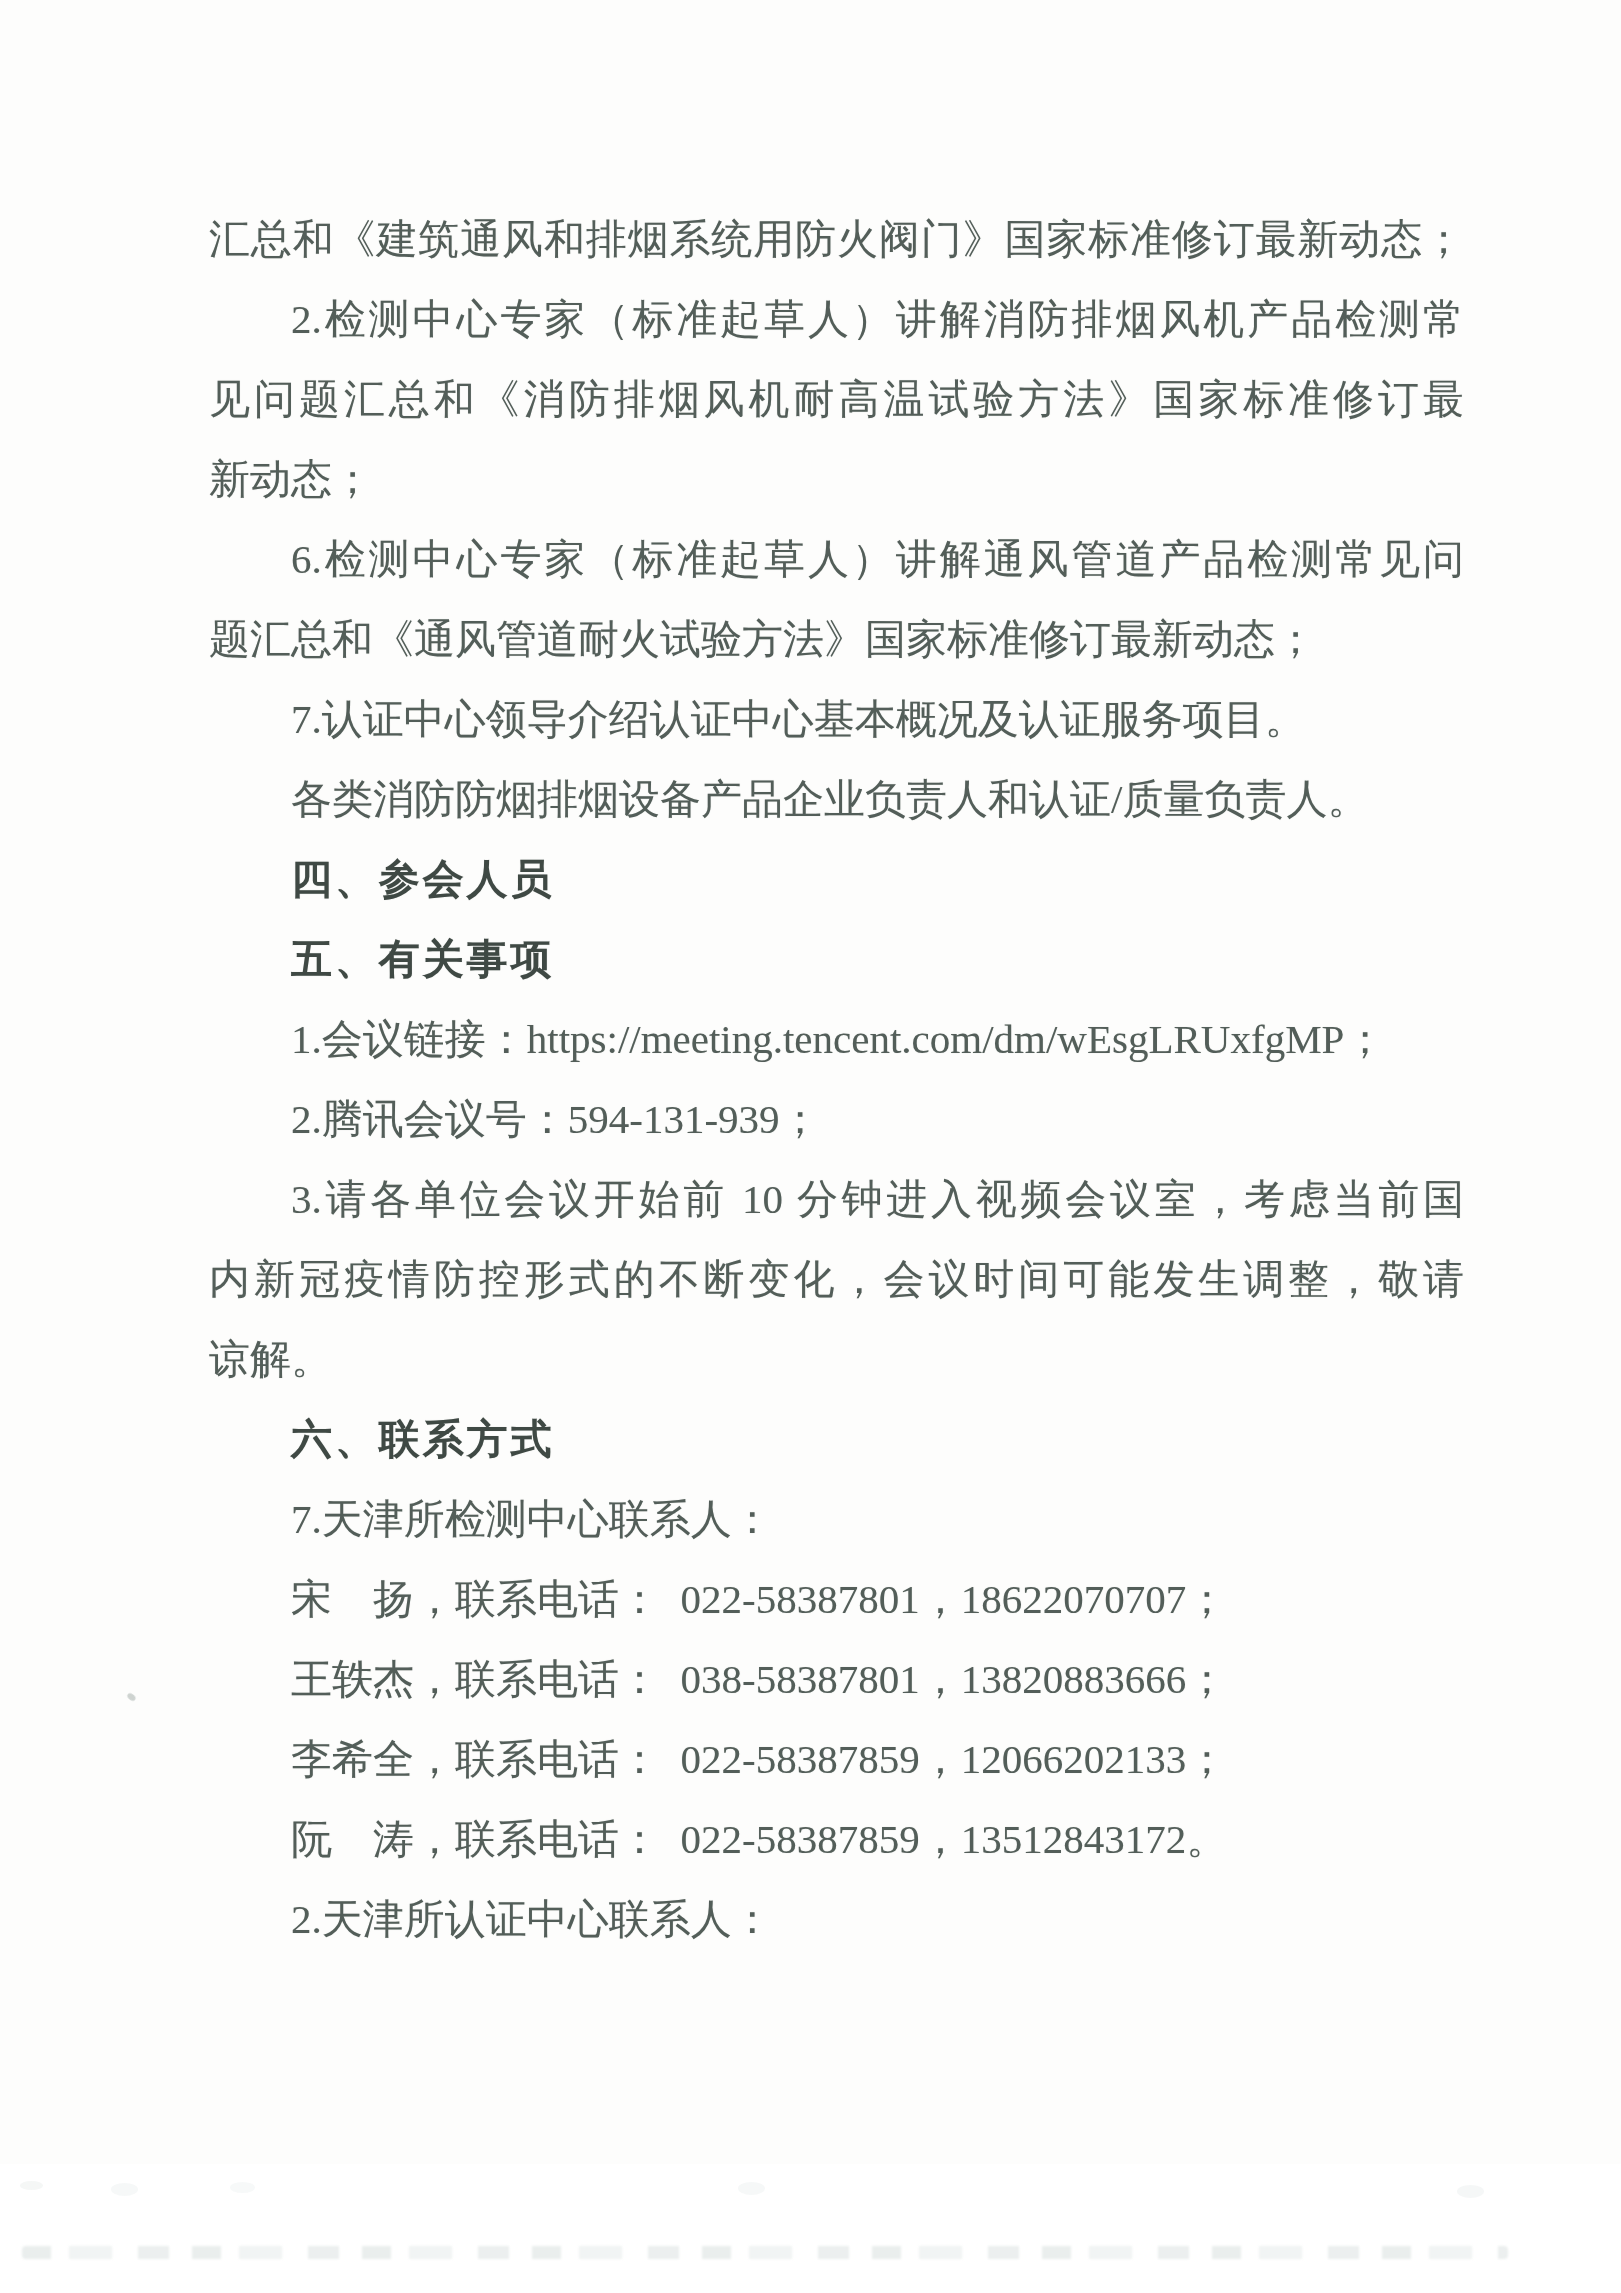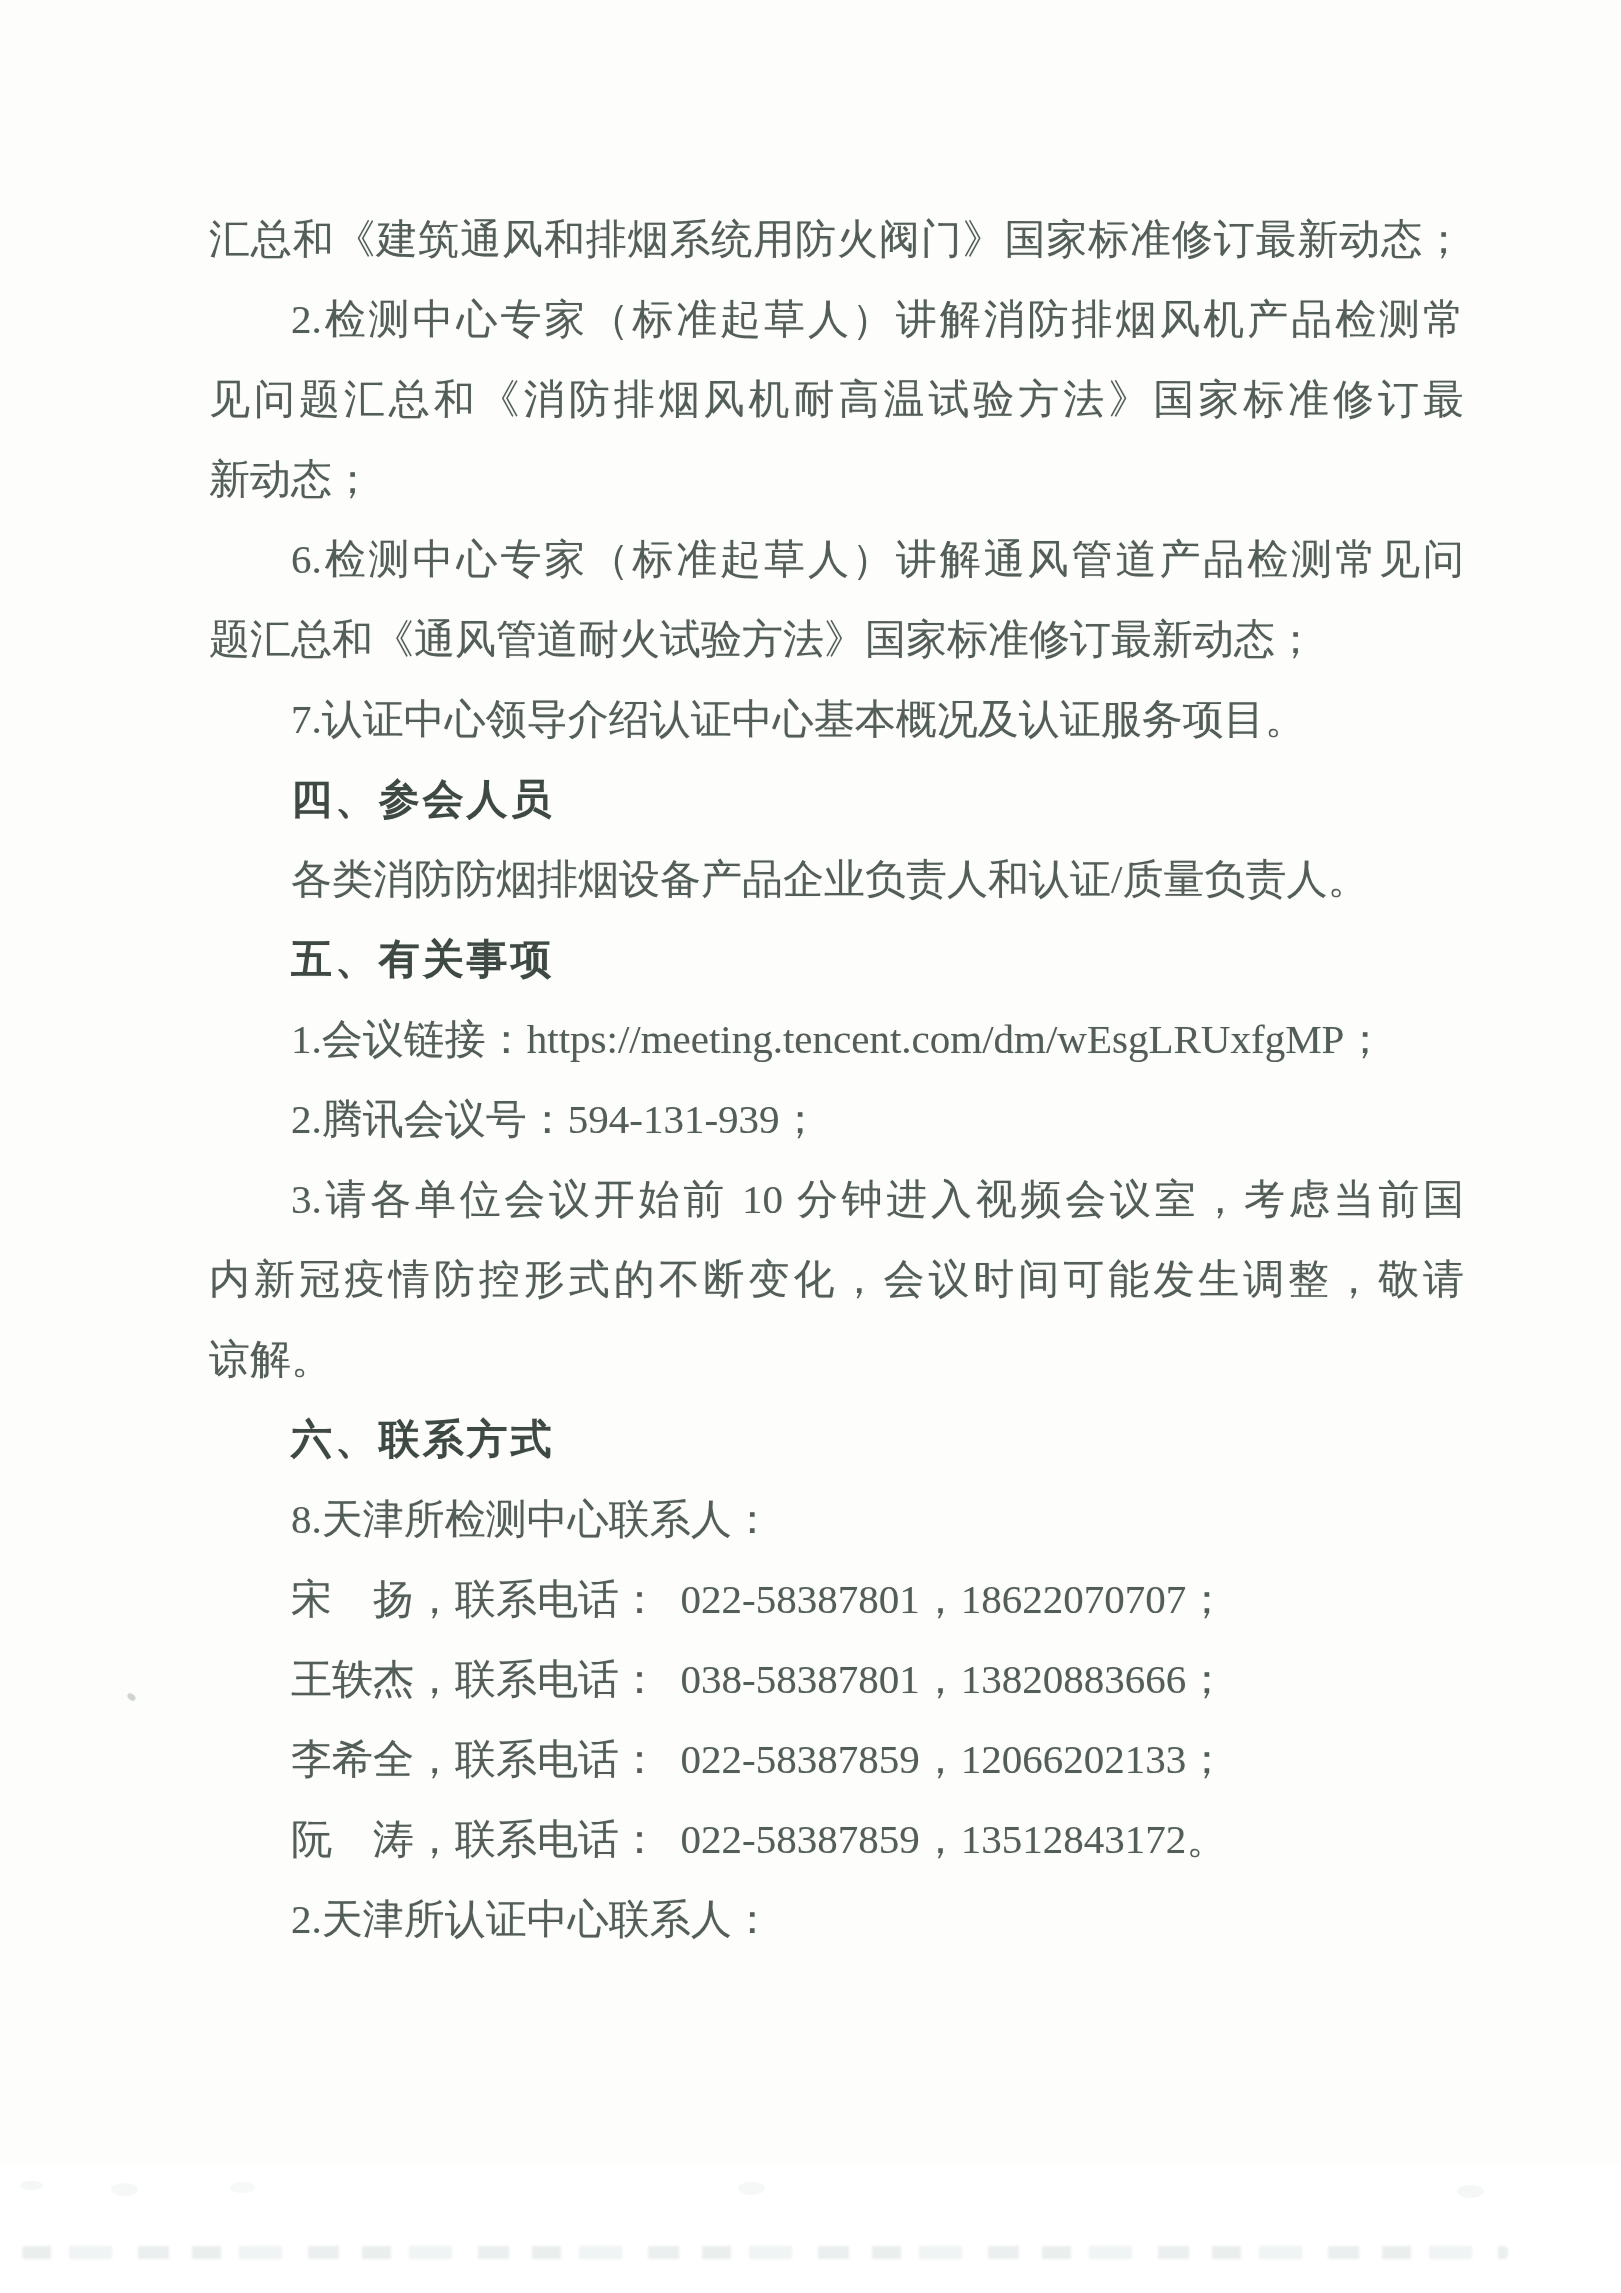--- a/index.html
+++ b/index.html
@@ -87,30 +87,30 @@
 
 <div class="page">
   <div class="textblock" id="textblock">
       <div class="line justify">汇总和《建筑通风和排烟系统用防火阀门》国家标准修订最新动态；</div>
       <div class="line indent justify">2.检测中心专家（标准起草人）讲解消防排烟风机产品检测常</div>
       <div class="line justify">见问题汇总和《消防排烟风机耐高温试验方法》国家标准修订最</div>
       <div class="line">新动态；</div>
       <div class="line indent justify">6.检测中心专家（标准起草人）讲解通风管道产品检测常见问</div>
       <div class="line">题汇总和《通风管道耐火试验方法》国家标准修订最新动态；</div>
       <div class="line indent">7.认证中心领导介绍认证中心基本概况及认证服务项目。</div>
+      <div class="line indent">各类消防防烟排烟设备产品企业负责人和认证/质量负责人。</div>
       <div class="line heading indent">四、参会人员</div>
-      <div class="line indent">各类消防防烟排烟设备产品企业负责人和认证/质量负责人。</div>
       <div class="line heading indent">五、有关事项</div>
       <div class="line indent">1.会议链接：https://meeting.tencent.com/dm/wEsgLRUxfgMP；</div>
       <div class="line indent">2.腾讯会议号：594-131-939；</div>
       <div class="line indent justify">3.请各单位会议开始前 10 分钟进入视频会议室，考虑当前国</div>
       <div class="line justify">内新冠疫情防控形式的不断变化，会议时间可能发生调整，敬请</div>
       <div class="line">谅解。</div>
       <div class="line heading indent">六、联系方式</div>
-      <div class="line indent">8.天津所检测中心联系人：</div>
+      <div class="line indent">7.天津所检测中心联系人：</div>
       <div class="line indent">宋　扬，联系电话： 022-58387801，18622070707；</div>
       <div class="line indent">王轶杰，联系电话： 038-58387801，13820883666；</div>
       <div class="line indent">李希全，联系电话： 022-58387859，12066202133；</div>
       <div class="line indent">阮　涛，联系电话： 022-58387859，13512843172。</div>
       <div class="line indent">2.天津所认证中心联系人：</div>
     </div>
   <div class="artifact-blobs"></div>
   <div class="artifact-bottom"></div>
   <div class="speck"></div>
 </div>

